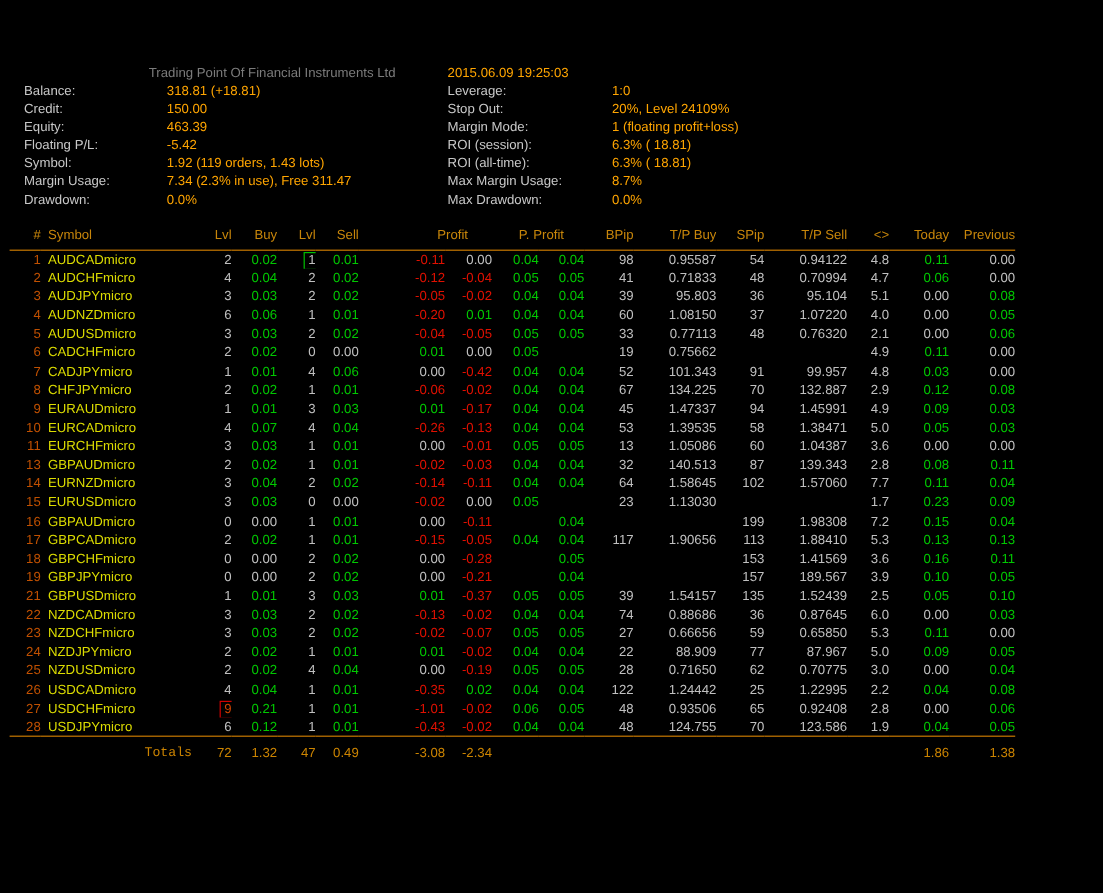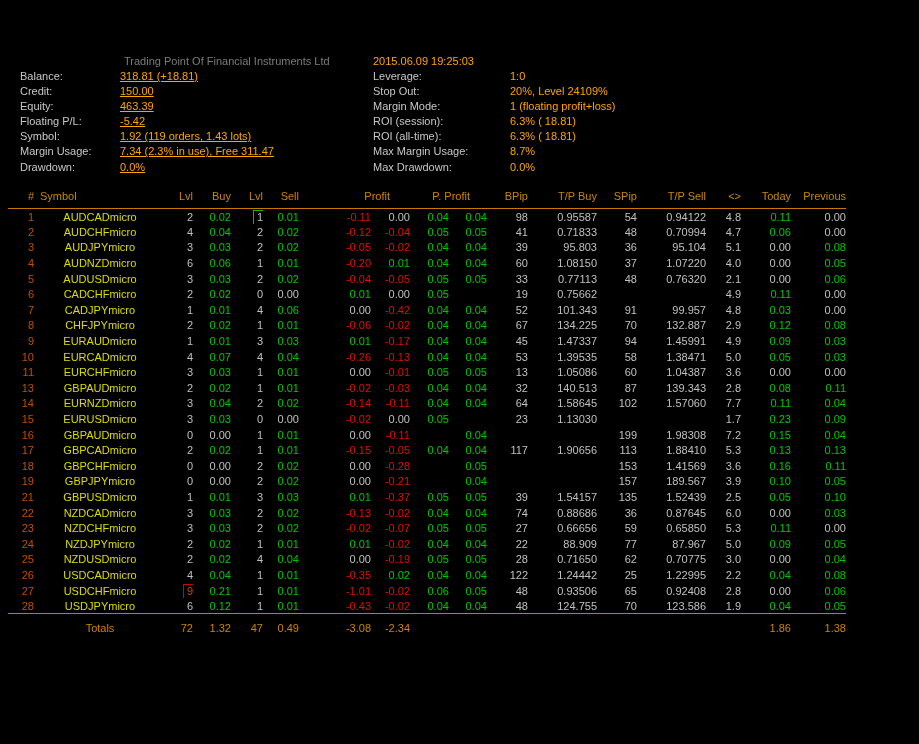--- a/index.html
+++ b/index.html
@@ -6,42 +6,42 @@
   .screen{position:relative;width:858px;height:744px;background:#000;overflow:hidden;
           font-family:"Liberation Sans",sans-serif;font-size:11px;-webkit-font-smoothing:antialiased;}
   .company{position:absolute;left:124px;top:55px;color:#7b7b7b;}
   .datetime{position:absolute;left:373px;top:55px;color:#ffa500;}
   .info{position:absolute;top:70px;}
   .info-left{left:20px;}
   .info-right{left:373px;}
   .info-row{position:relative;height:15.1px;}
   .info-row .lbl{position:absolute;left:0;color:#c8c8c8;white-space:nowrap;}
   .info-row .val{position:absolute;color:#ffa500;white-space:nowrap;}
-  .info-left .info-row .val{left:100px;text-decoration:underline;}
+  .info-left .info-row .val{left:119px;}
   .info-right .info-row .val{left:137px;}
 
   table.grid{position:absolute;left:8px;top:190px;border-collapse:collapse;table-layout:fixed;
              width:838px;font-size:11px;}
   table.grid th,table.grid td{padding:0;white-space:nowrap;overflow:hidden;text-align:right;}
   thead th{height:18px;vertical-align:top;padding-top:2px;color:#c8860a;font-weight:normal;
            border-bottom:1px solid #c87800;}
   thead th.th-sym{text-align:left;padding-left:6px;}
   thead th.th-prof{padding-right:20px;}
   thead th.th-pprof{padding-right:17px;}
   tbody tr{height:15.6px;}
-  tbody td.sym-cell{text-align:center;padding-left:6px;}
+  tbody td.sym-cell{text-align:left;padding-left:6px;}
   .c-num{color:#c05000;}
   .c-sym{color:#dcdc00;}
   .c-sil{color:#c0c0c0;}
   .c-grn{color:#00c800;}
   .c-red{color:#e01000;}
   .c-tot{color:#cc8400;}
   tr.dim td{color:#5a5a5a !important;}
   tfoot td{border-top:1px solid #c87800;height:20px;vertical-align:bottom;padding-bottom:2px;}
-  tfoot td.sym-cell{text-align:center;padding-left:6px;}
+  tfoot td.sym-cell{text-align:right;padding-left:6px;font-family:Liberation Mono, monospace;}
   span.box{display:inline-block;border:1px solid;padding:0 3px 1px 3px;margin:-1px -4px -2px 0;}
   span.box-green{border-color:#00c000;}
   span.box-red{border-color:#d00000;color:#cc4400;}
 </style>
 </head>
 <body>
 
 <div class="screen">
   <div class="company">Trading Point Of Financial Instruments Ltd</div>
   <div class="datetime">2015.06.09 19:25:03</div>

